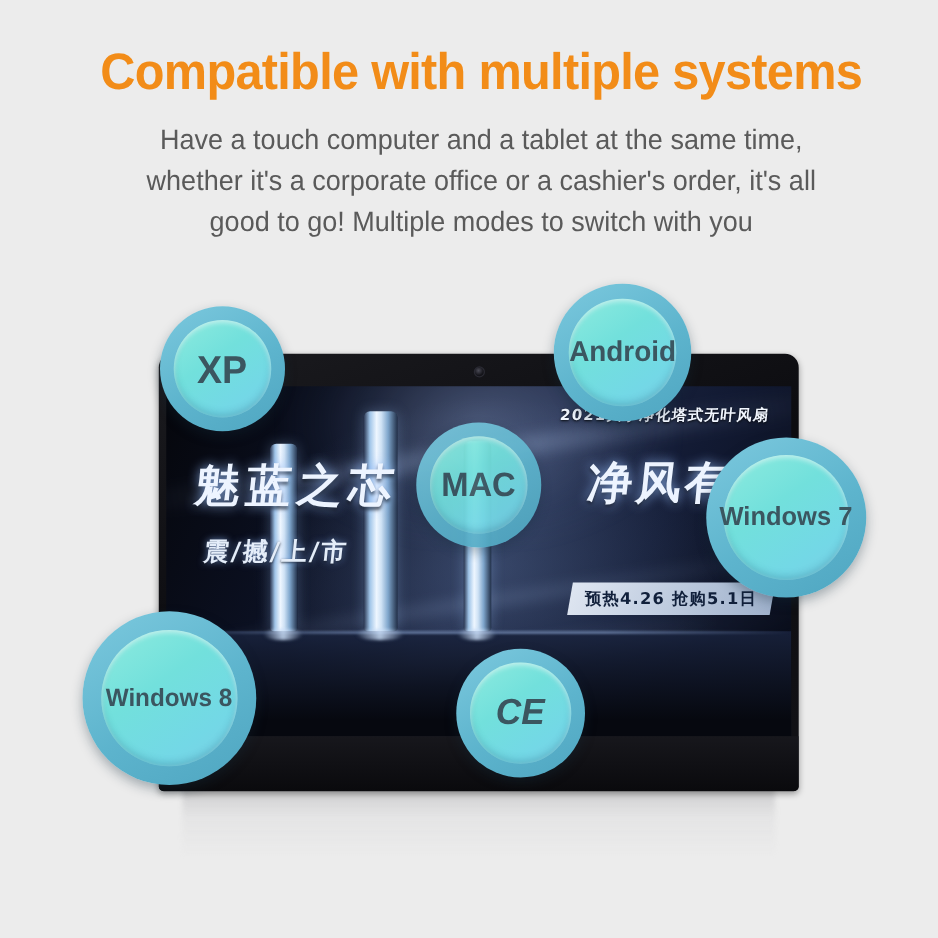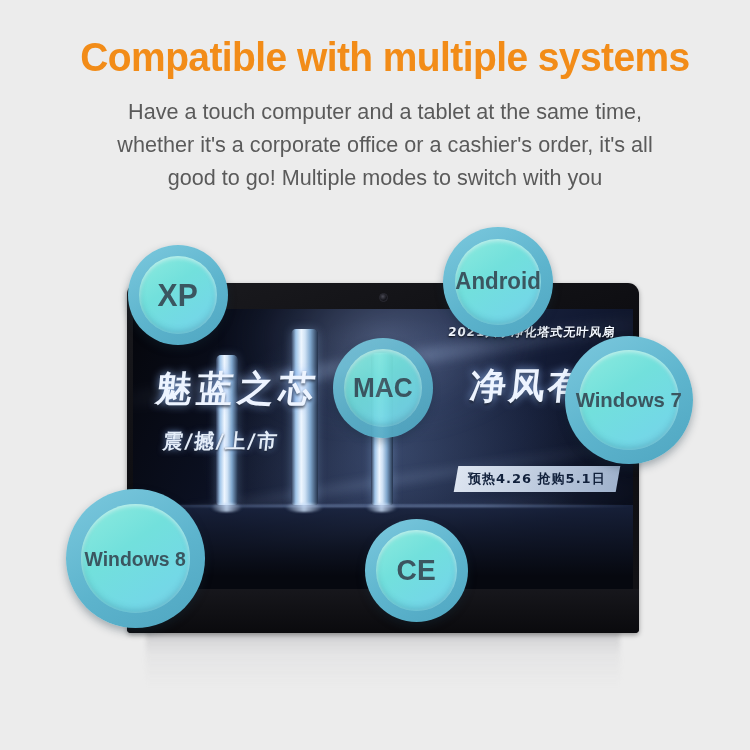--- a/index.html
+++ b/index.html
@@ -193,27 +193,27 @@
 
   .badge-xp       { left:128px; top:245px; width:100px; height:100px; }
   .badge-xp .badge-label { font-size:31px; }
 
   .badge-android  { left:443px; top:227px; width:110px; height:110px; }
   .badge-android .badge-label { font-size:23px; }
 
   .badge-mac      { left:333px; top:338px; width:100px; height:100px; }
   .badge-mac .badge-label { font-size:27px; }
 
-  .badge-win7     { left:565px; top:336px; width:128px; height:128px; }
+  .badge-win7     { left:565px; top:350px; width:128px; height:128px; }
   .badge-win7 .badge-label { font-size:21px; }
 
   .badge-win8     { left:66px;  top:489px; width:139px; height:139px; }
   .badge-win8 .badge-label { font-size:20px; }
 
-  .badge-ce       { left:365px; top:519px; width:103px; height:103px; }
+  .badge-ce       { left:365px; top:519px; width:103px; height:103px;font-style:italic; }
   .badge-ce .badge-label { font-size:29px; }
 
   .badge-linux    { left:532px; top:570px; width:114px; height:114px; }
   .badge-linux .badge-label { font-size:25px; }
 </style>
 </head>
 <body>
 
 <div class="header">
   <div class="page-title">Compatible with multiple systems</div>

